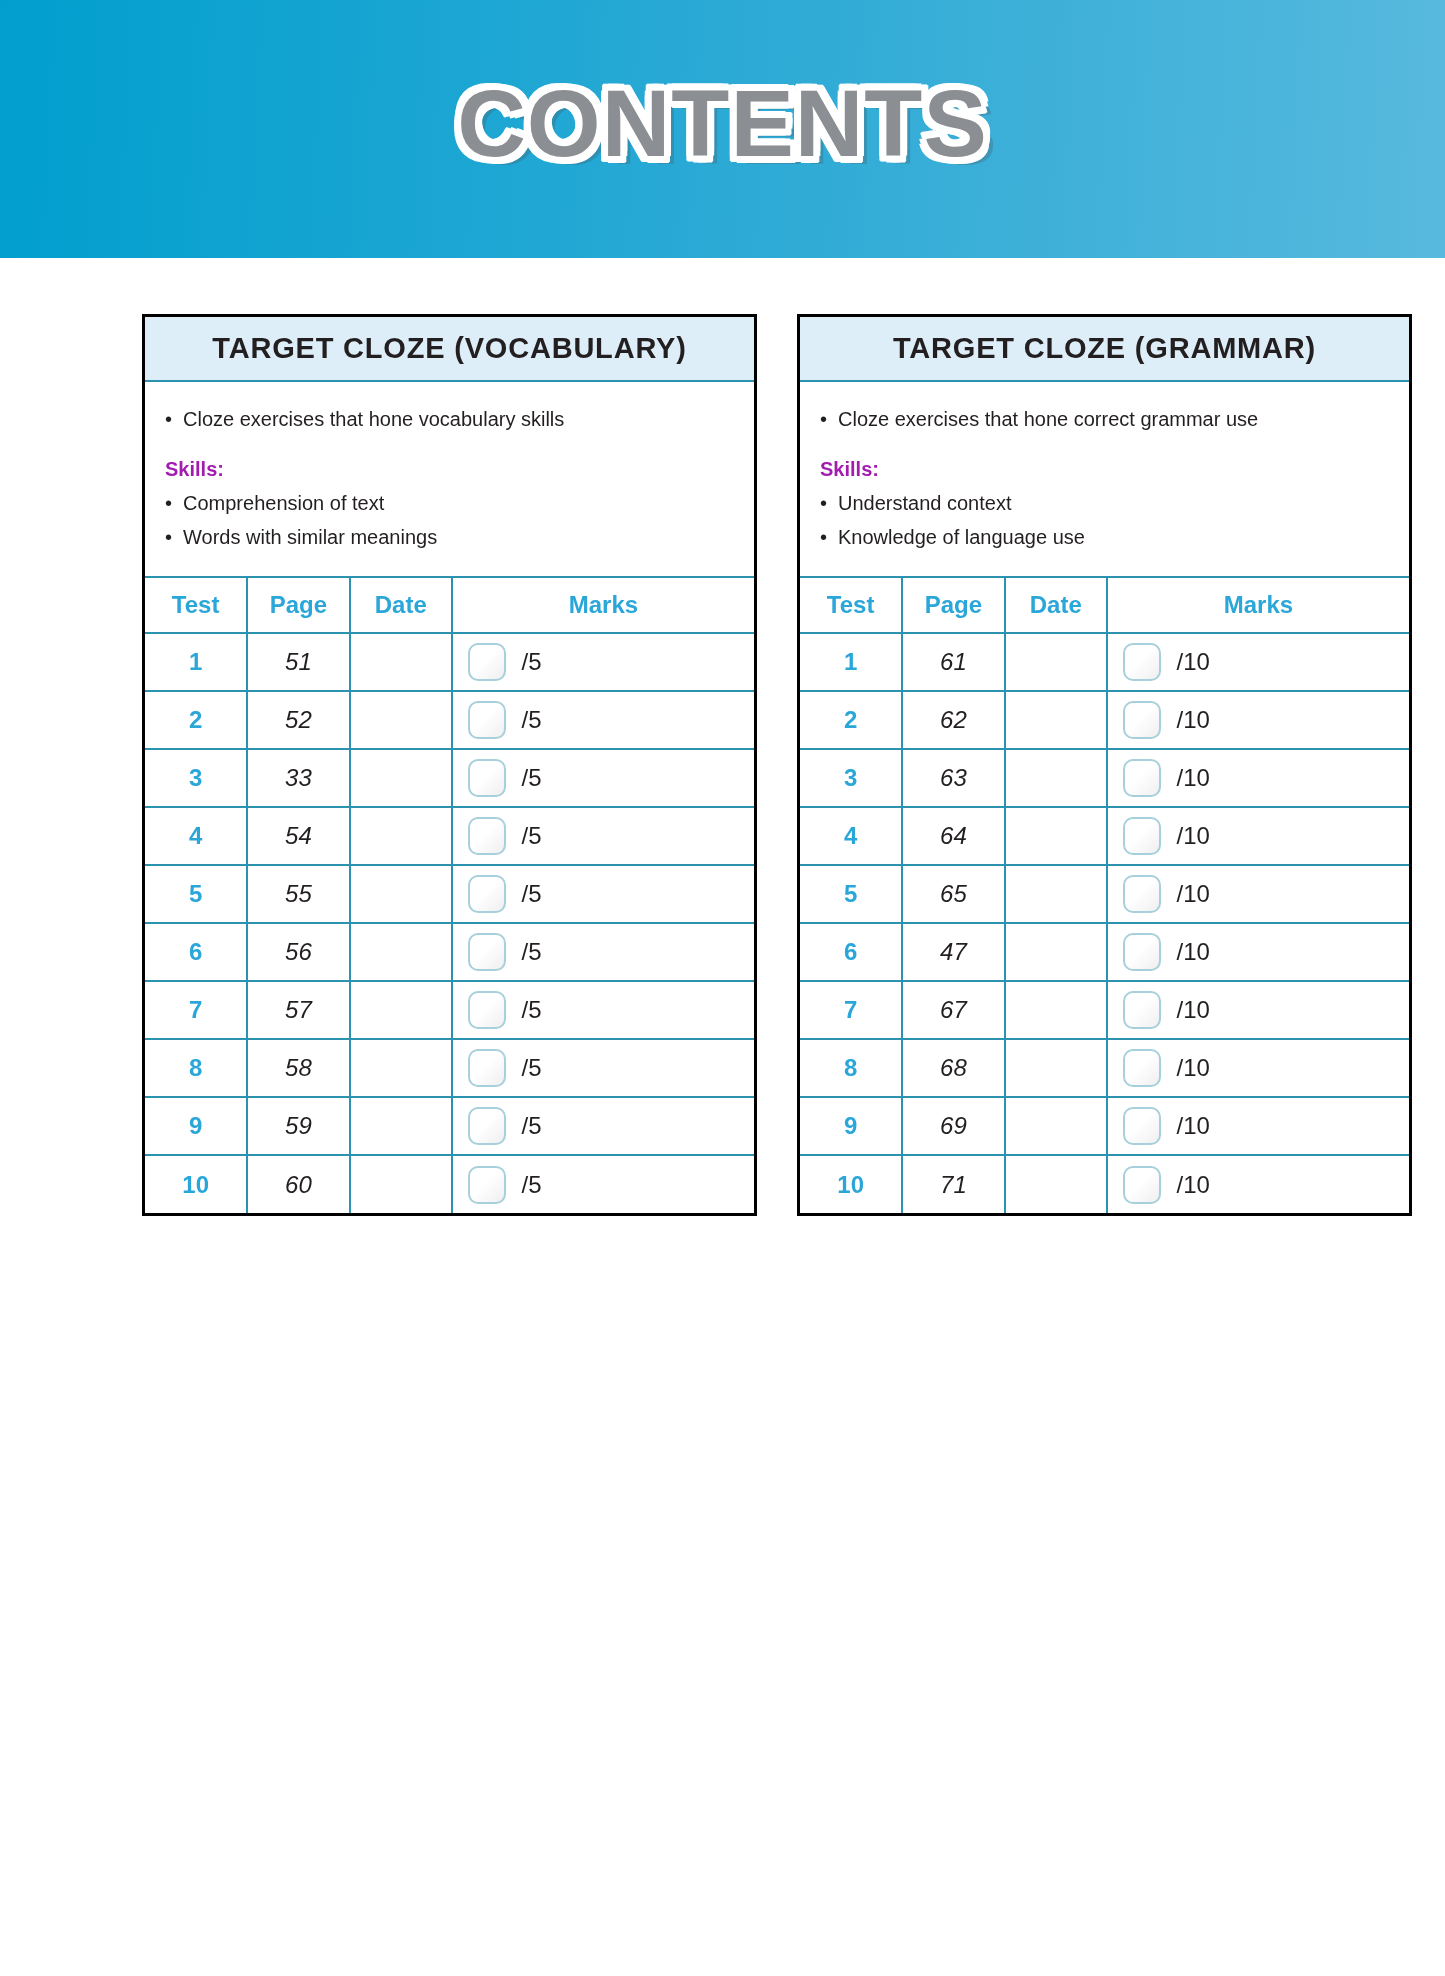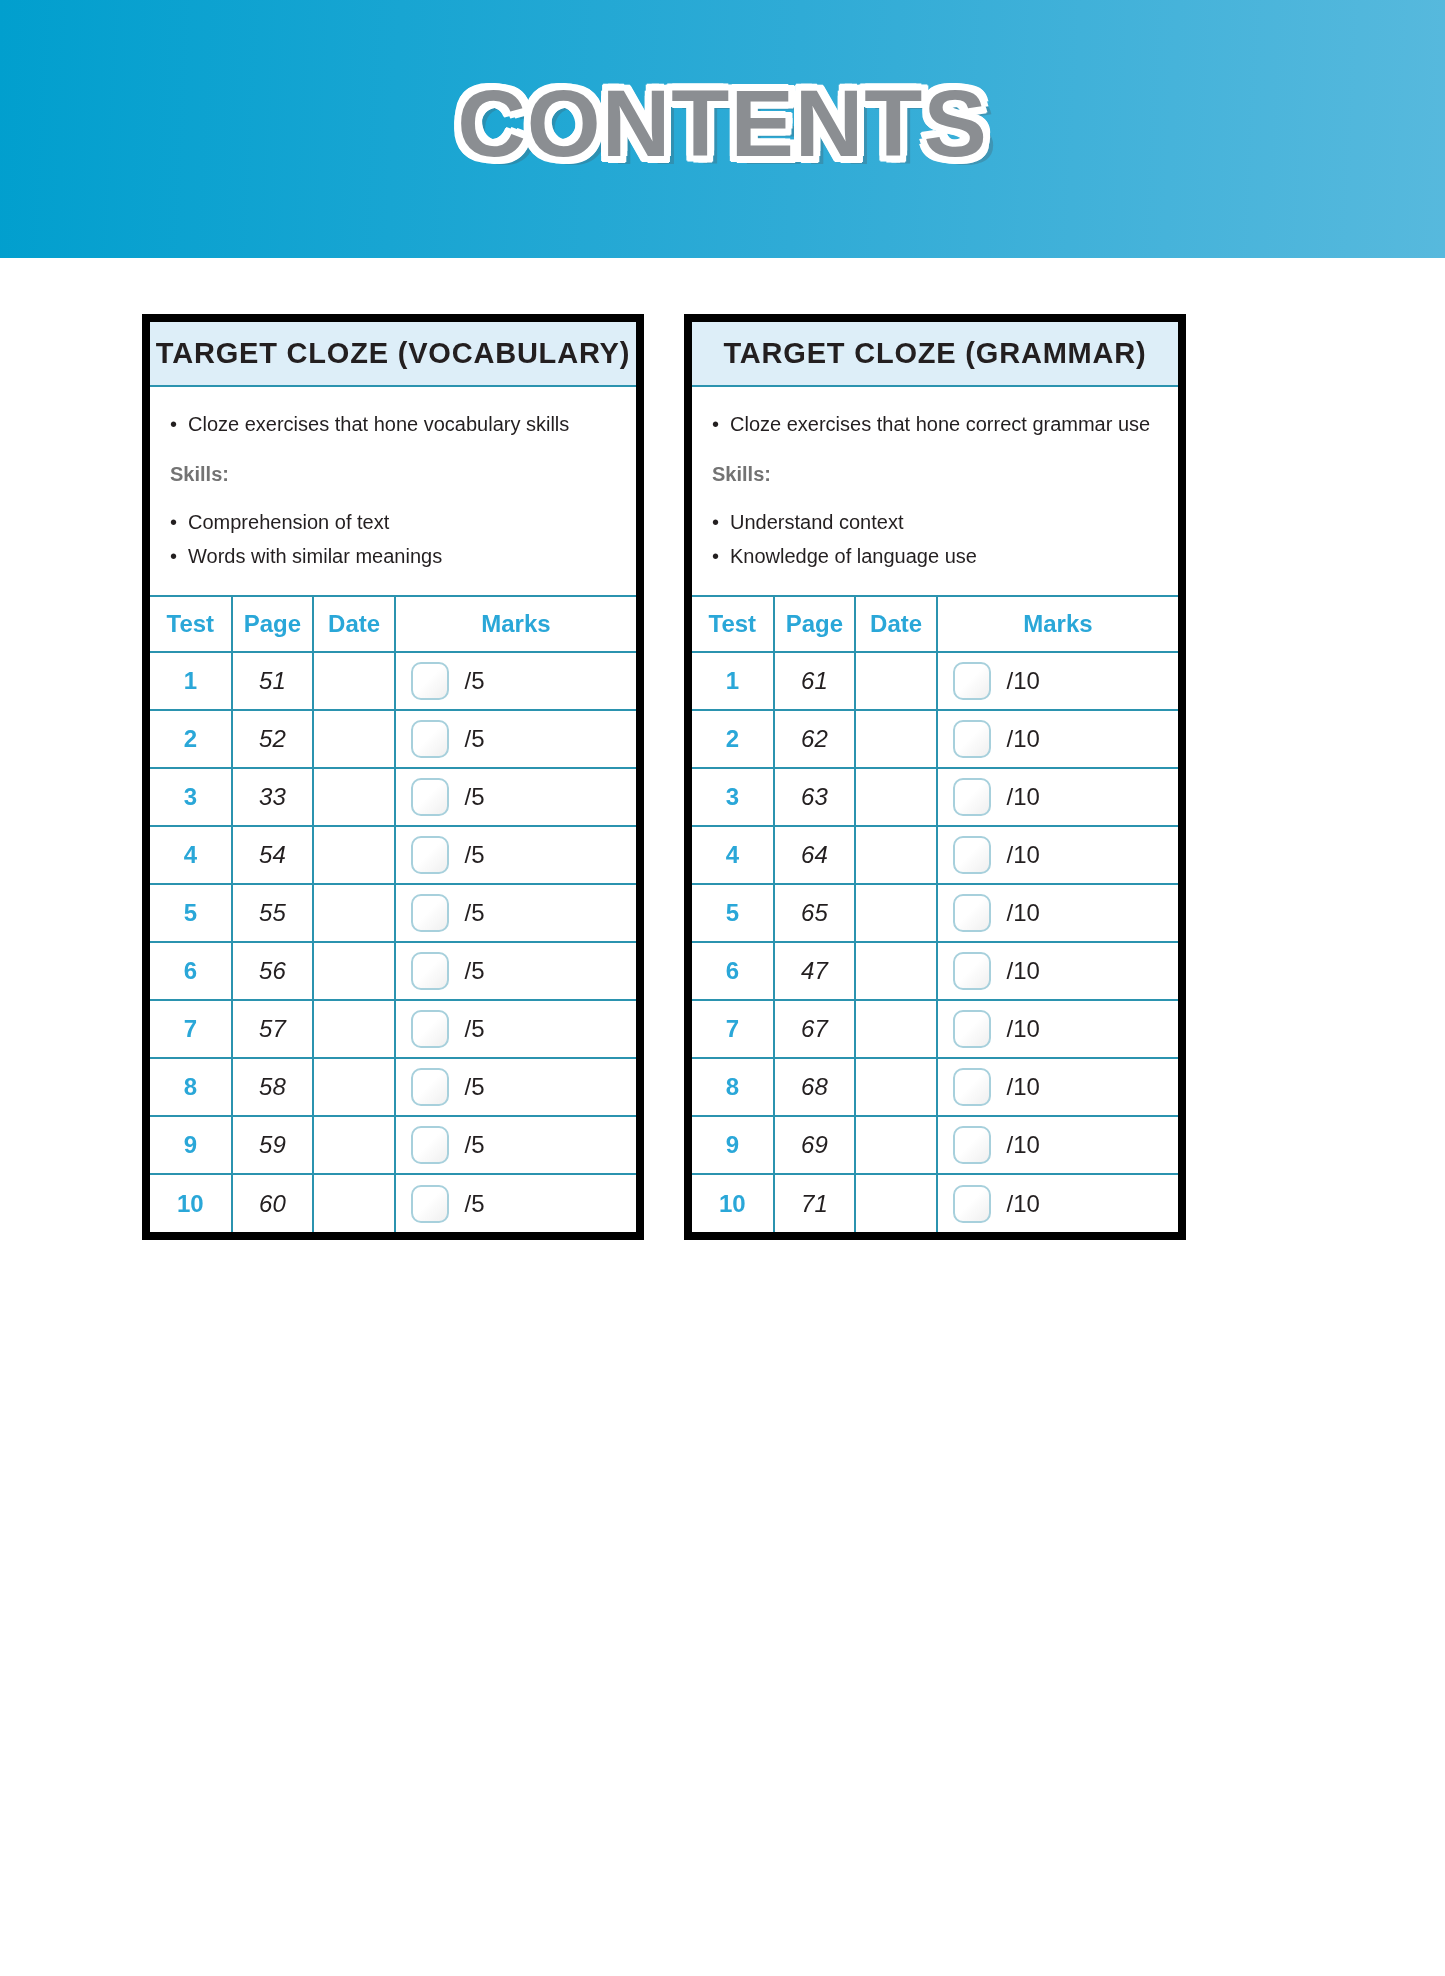--- a/index.html
+++ b/index.html
@@ -39,22 +39,22 @@
 
   
   .cards {
     position: absolute;
     left: 142px;
     top: 314px;
     display: flex;
     gap: 40px;
   }
   .card {
-    width: 502px;
-    border: 8px solid #000000;
+    width: 615px;
+    border: 3px solid #000000;
     background: #ffffff;
   }
   .card-title {
     height: 65px;
     background: #ddeef8;
     border-bottom: 2px solid #2b93af;
     display: flex;
     align-items: center;
     justify-content: center;
     font-size: 29px;
@@ -67,24 +67,24 @@
   }
   .bullet-line {
     display: flex;
     gap: 11px;
     font-size: 20px;
     line-height: 26px;
     color: #231f20;
   }
   .desc-main { margin-bottom: 26px; }
   .skills-label {
-    color: #737373;
+    color: #a21caf;
     font-weight: bold;
     font-size: 20px;
-    margin-bottom: 23px;
+    margin-bottom: 9px;
   }
   .skill-line { margin-bottom: 8px; }
 
   
   table {
     width: 100%;
     border-collapse: collapse;
     table-layout: fixed;
   }
   th, td {

